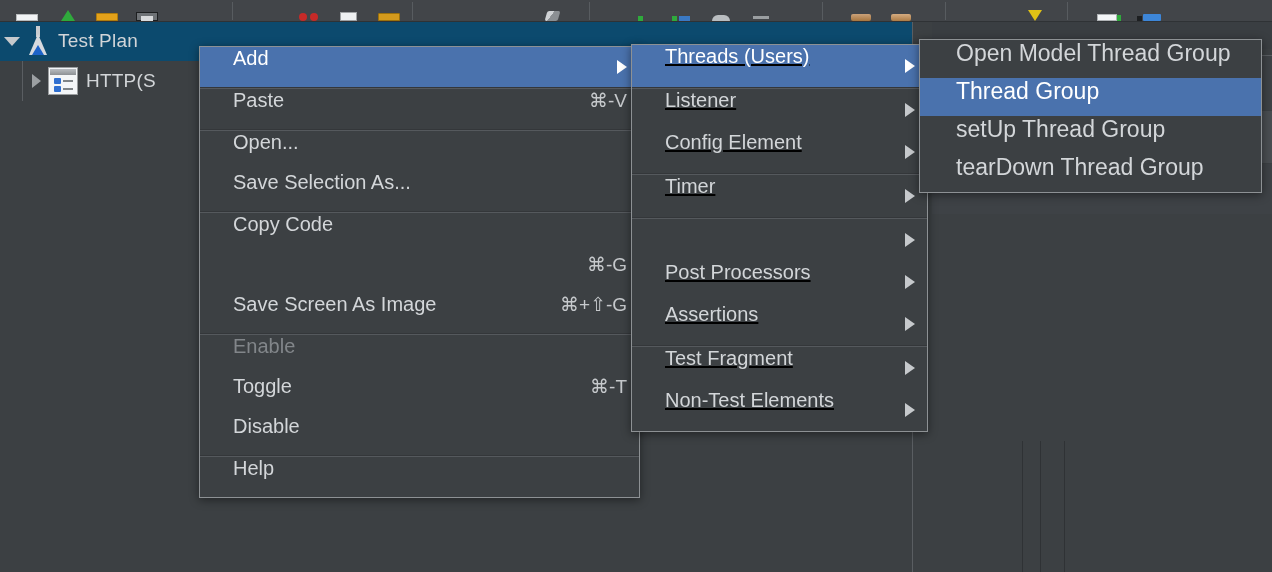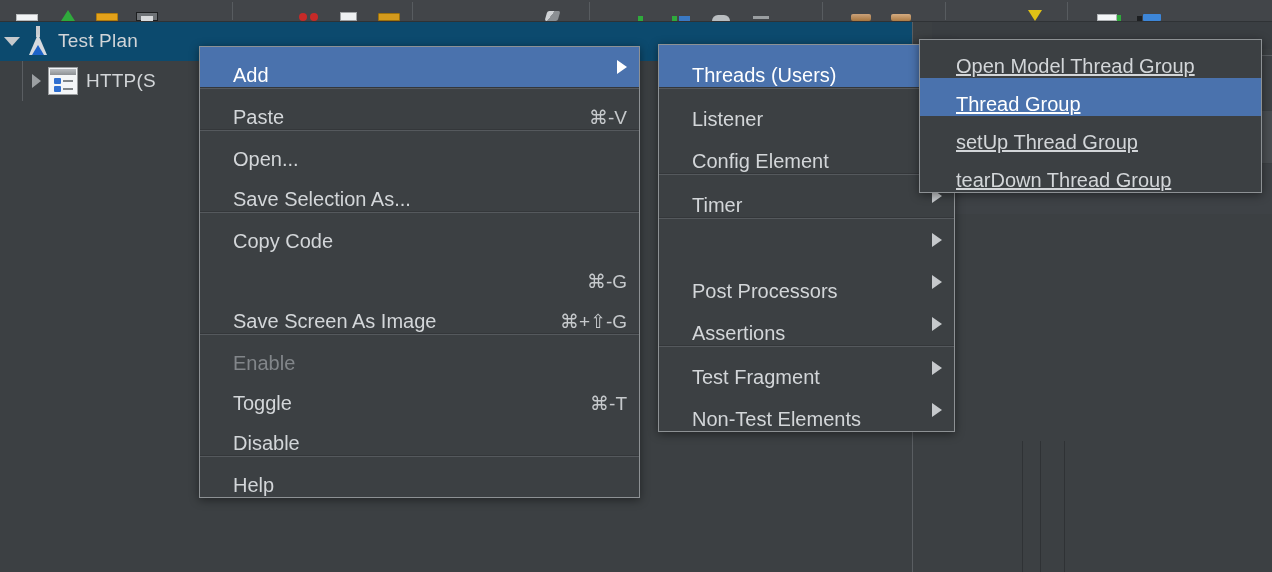--- a/index.html
+++ b/index.html
@@ -80,41 +80,41 @@
   
   .menu{
     position:absolute;
     background:#3c4043;
     border:1px solid #8d9194;
     box-shadow:0 2px 9px rgba(0,0,0,.45);
     box-sizing:border-box;
     padding:0;
   }
   .mi{
-    position:relative;display:flex;align-items:flex-end;
+    position:relative;display:flex;align-items:flex-start;
     height:40px;box-sizing:border-box;
     padding-left:33px;padding-right:12px;
     color:#d3d6d9;font-size:20px;white-space:nowrap;
   }
   .mi.hl{background:#4a72ad;color:#ffffff;}
   .mi.disabled{color:#82868a;}
   .mi .accel{margin-left:auto;font-size:19px;color:#c6c9cc;padding-left:28px;}
   .mi .arrow{
     position:absolute;right:12px;top:50%;transform:translateY(-50%);
     width:0;height:0;border-top:7px solid transparent;border-bottom:7px solid transparent;
     border-left:10px solid #c6c9cc;
   }
   .mi.hl .arrow{border-left-color:#ffffff;}
   .msep{height:1px;background:#55595d;border-top:1px solid #34373a;}
 
   #menu-main{left:199px;top:46px;width:441px;}
-  #menu-add{left:658px;top:44px;width:297px;}
+  #menu-add{left:631px;top:44px;width:297px;text-decoration:underline;}
   #menu-threads{left:919px;top:39px;width:343px;}
   #menu-add .mi{height:42px;}
-  #menu-threads .mi{height:38px;padding-left:36px;font-size:20px;text-decoration:underline;}
+  #menu-threads .mi{height:38px;padding-left:36px;font-size:23px;}
 </style>
 </head>
 <body>
 
 <div id="editor-panel">
   <div class="band" style="top:0;height:28px;background:#3a3e42;"></div>
   <div class="band-line" style="top:34px;"></div>
   <div class="band" style="top:35px;height:54px;background:#3e4246;"></div>
   <div class="band" style="top:90px;height:52px;background:#494d51;"></div>
   <div class="band" style="top:143px;height:50px;background:#3e4246;"></div>

